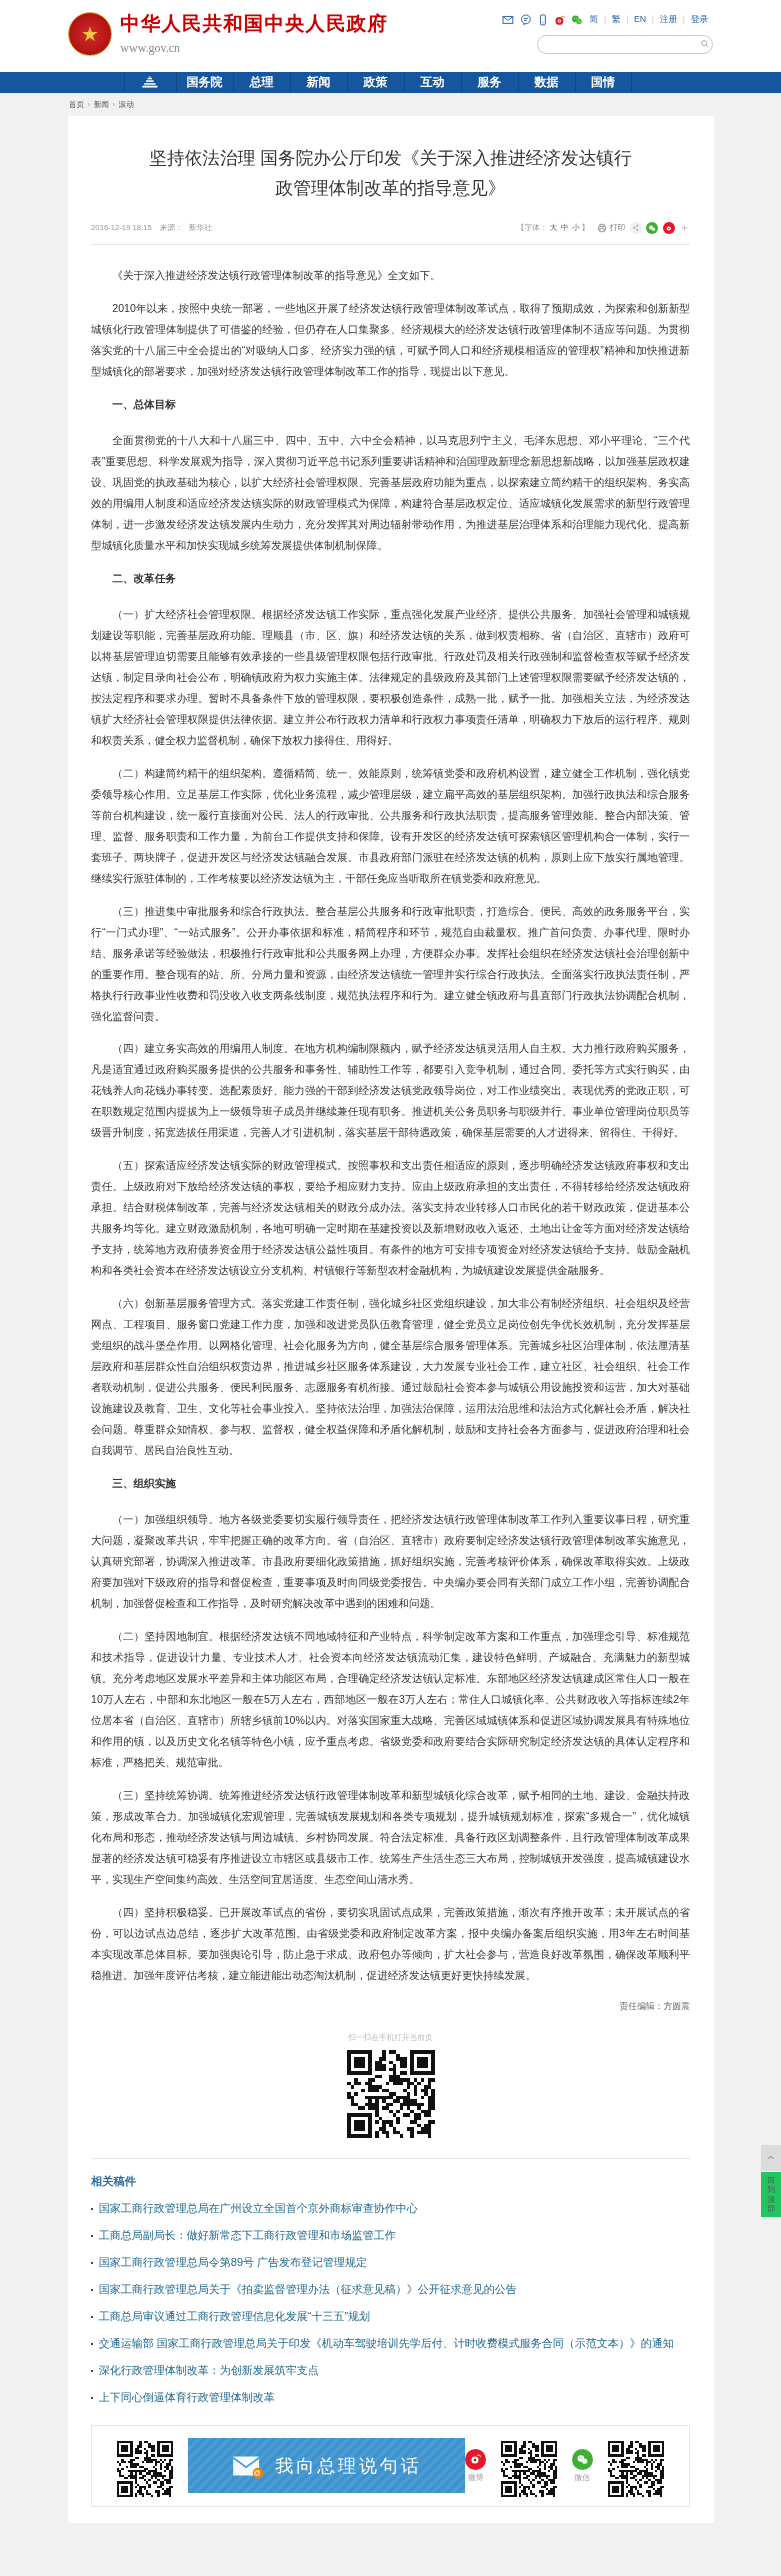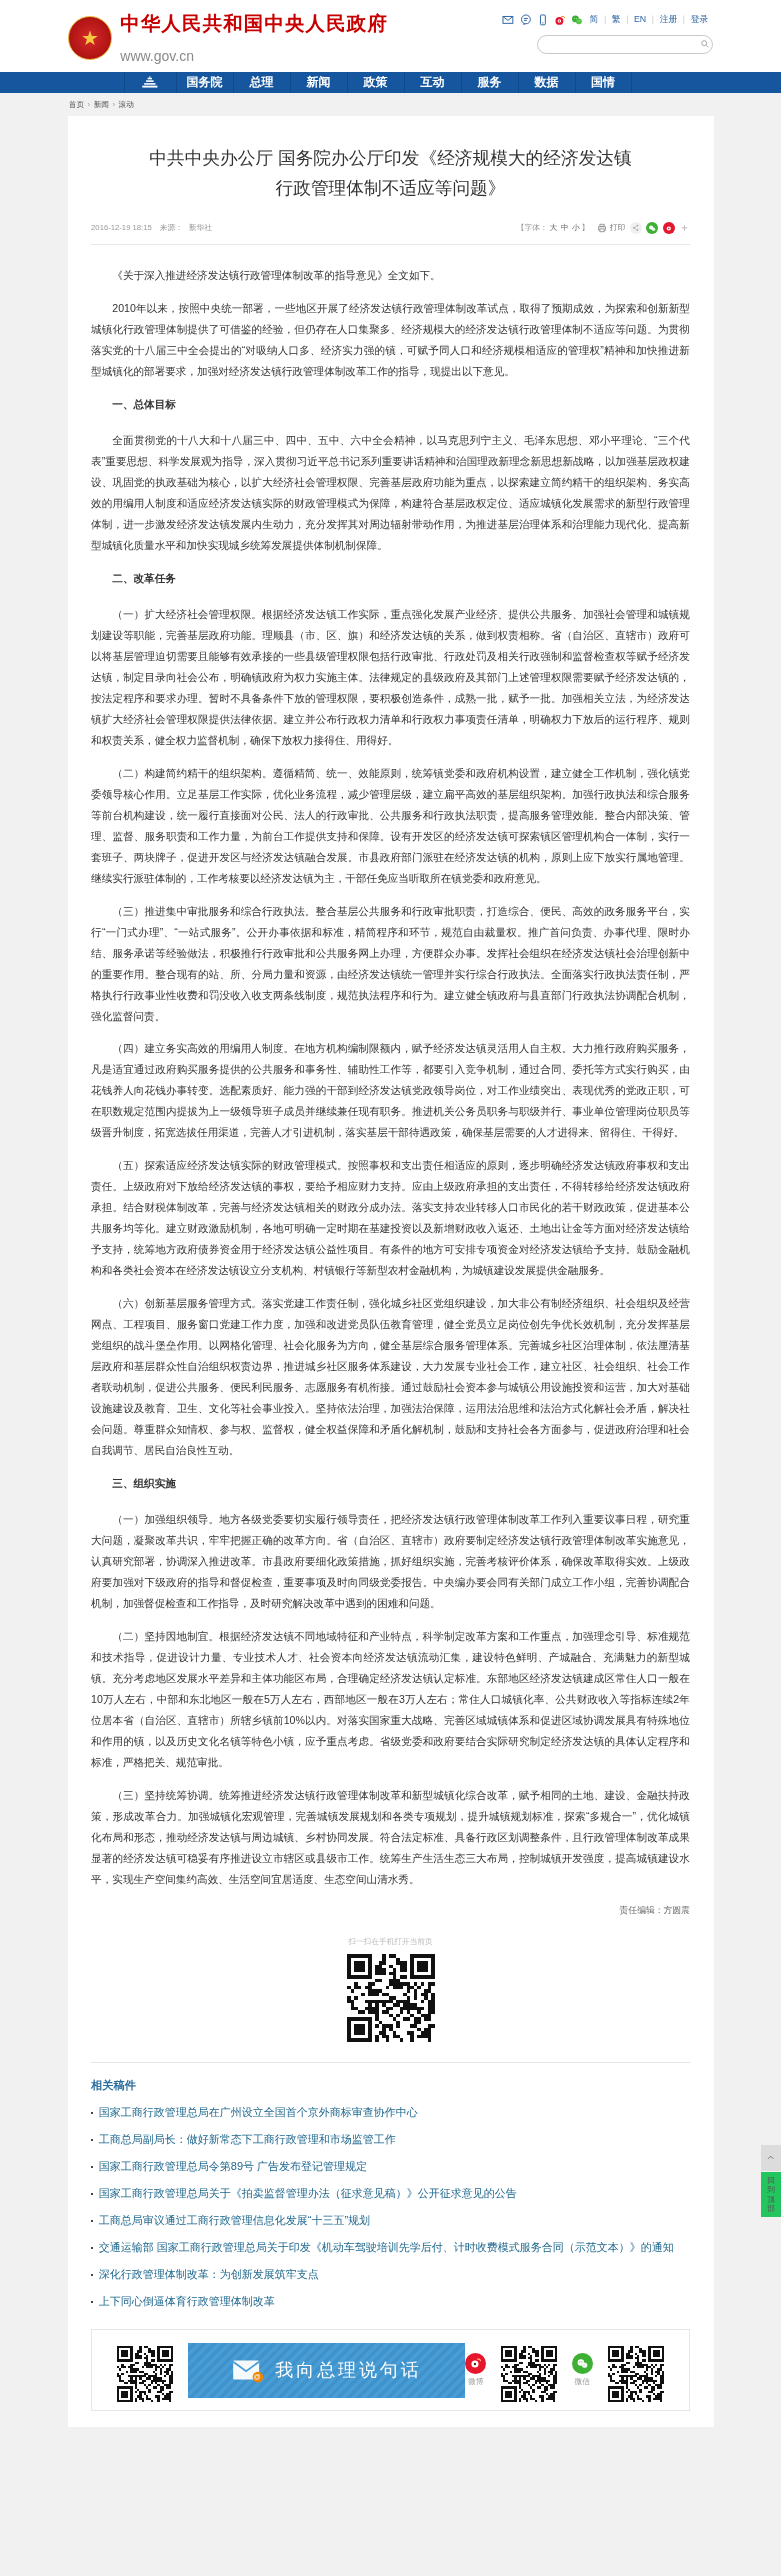--- a/index.html
+++ b/index.html
@@ -12,21 +12,21 @@
   body{width:781px;height:2576px;overflow:hidden;position:relative;
        background:#f1f1f1;font-family:"Liberation Sans","DejaVu Sans",sans-serif;color:#333;}
   
   .header-top{background:#fff;height:72px;position:relative;}
   .logo-wrap{position:absolute;left:68px;top:11.8px;display:flex;align-items:center;}
   .emblem{width:44px;height:44px;border-radius:50%;background:radial-gradient(#d42b2b,#a00808);
           display:flex;align-items:center;justify-content:center;border:1.8px solid #e7b43a;}
   .emblem span{color:#f5c842;font-size:20px;line-height:1;}
   .logo-text{margin-left:8.3px;}
   .site-title{color:var(--title_red);font-size:19.4px;font-weight:bold;letter-spacing:1.2px;line-height:22.4px;}
-  .site-url{color:#8a8a8a;font-size:14px;margin-top:14px;}
+  .site-url{color:#8a8a8a;font-size:12px;margin-top:7px;font-family:Liberation Serif, serif;}
   .utility{position:absolute;right:68px;top:14px;display:flex;align-items:center;font-size:8.8px;}
   .u-icon{width:11.8px;height:11.8px;margin-left:5.3px;display:inline-block;}
   .lang-list{list-style:none;margin:0 0 0 7px;padding:0;display:flex;}
   .lang-list li{color:var(--link_blue);cursor:pointer;}
   .lang-list li::after{content:"｜";color:#bbb;margin:0 2.4px;}
   .lang-list li:last-child::after{content:"";}
   .search-wrap{position:absolute;right:68px;top:35px;width:176px;height:19px;
                border:0.6px solid #c9c9c9;border-radius:10px;background:#fff;display:flex;align-items:center;}
   .search-input{flex:1;border:none;outline:none;background:transparent;padding:0 7px;font-size:8.3px;}
   .search-btn{width:17.7px;height:17.7px;border:none;background:transparent;cursor:pointer;}
@@ -182,21 +182,21 @@
 
 <div class="breadcrumb">
   <ul>
       <li>首页</li>
       <li>新闻</li>
       <li>滚动</li>
     </ul>
 </div>
 
 <div class="card">
-  <h1 class="article-title">中共中央办公厅 国务院办公厅印发《经济规模大的经济发达镇行政管理体制不适应等问题》</h1>
+  <h1 class="article-title">坚持依法治理 国务院办公厅印发《关于深入推进经济发达镇行政管理体制改革的指导意见》</h1>
 
   <div class="meta-row">
     <div class="meta-left">
       <span>2016-12-19 18:15</span>
       <span>来源：</span><span>新华社</span>
     </div>
     <div class="meta-right">
       <span>【字体：</span>
       <span style="display:inline-flex;">
           <span class="font-size-btn">大</span>
@@ -246,20 +246,21 @@
       <div class="t-p">（一）扩大经济社会管理权限。根据经济发达镇工作实际，重点强化发展产业经济、提供公共服务、加强社会管理和城镇规划建设等职能，完善基层政府功能。理顺县（市、区、旗）和经济发达镇的关系，做到权责相称。省（自治区、直辖市）政府可以将基层管理迫切需要且能够有效承接的一些县级管理权限包括行政审批、行政处罚及相关行政强制和监督检查权等赋予经济发达镇，制定目录向社会公布，明确镇政府为权力实施主体。法律规定的县级政府及其部门上述管理权限需要赋予经济发达镇的，按法定程序和要求办理。暂时不具备条件下放的管理权限，要积极创造条件，成熟一批，赋予一批。加强相关立法，为经济发达镇扩大经济社会管理权限提供法律依据。建立并公布行政权力清单和行政权力事项责任清单，明确权力下放后的运行程序、规则和权责关系，健全权力监督机制，确保下放权力接得住、用得好。</div>
       <div class="t-p">（二）构建简约精干的组织架构。遵循精简、统一、效能原则，统筹镇党委和政府机构设置，建立健全工作机制，强化镇党委领导核心作用。立足基层工作实际，优化业务流程，减少管理层级，建立扁平高效的基层组织架构。加强行政执法和综合服务等前台机构建设，统一履行直接面对公民、法人的行政审批、公共服务和行政执法职责，提高服务管理效能。整合内部决策、管理、监督、服务职责和工作力量，为前台工作提供支持和保障。设有开发区的经济发达镇可探索镇区管理机构合一体制，实行一套班子、两块牌子，促进开发区与经济发达镇融合发展。市县政府部门派驻在经济发达镇的机构，原则上应下放实行属地管理。继续实行派驻体制的，工作考核要以经济发达镇为主，干部任免应当听取所在镇党委和政府意见。</div>
       <div class="t-p">（三）推进集中审批服务和综合行政执法。整合基层公共服务和行政审批职责，打造综合、便民、高效的政务服务平台，实行“一门式办理”、“一站式服务”。公开办事依据和标准，精简程序和环节，规范自由裁量权。推广首问负责、办事代理、限时办结、服务承诺等经验做法，积极推行行政审批和公共服务网上办理，方便群众办事。发挥社会组织在经济发达镇社会治理创新中的重要作用。整合现有的站、所、分局力量和资源，由经济发达镇统一管理并实行综合行政执法。全面落实行政执法责任制，严格执行行政事业性收费和罚没收入收支两条线制度，规范执法程序和行为。建立健全镇政府与县直部门行政执法协调配合机制，强化监督问责。</div>
       <div class="t-p">（四）建立务实高效的用编用人制度。在地方机构编制限额内，赋予经济发达镇灵活用人自主权。大力推行政府购买服务，凡是适宜通过政府购买服务提供的公共服务和事务性、辅助性工作等，都要引入竞争机制，通过合同、委托等方式实行购买，由花钱养人向花钱办事转变。选配素质好、能力强的干部到经济发达镇党政领导岗位，对工作业绩突出、表现优秀的党政正职，可在职数规定范围内提拔为上一级领导班子成员并继续兼任现有职务。推进机关公务员职务与职级并行、事业单位管理岗位职员等级晋升制度，拓宽选拔任用渠道，完善人才引进机制，落实基层干部待遇政策，确保基层需要的人才进得来、留得住、干得好。</div>
       <div class="t-p">（五）探索适应经济发达镇实际的财政管理模式。按照事权和支出责任相适应的原则，逐步明确经济发达镇政府事权和支出责任。上级政府对下放给经济发达镇的事权，要给予相应财力支持。应由上级政府承担的支出责任，不得转移给经济发达镇政府承担。结合财税体制改革，完善与经济发达镇相关的财政分成办法。落实支持农业转移人口市民化的若干财政政策，促进基本公共服务均等化。建立财政激励机制，各地可明确一定时期在基建投资以及新增财政收入返还、土地出让金等方面对经济发达镇给予支持，统筹地方政府债券资金用于经济发达镇公益性项目。有条件的地方可安排专项资金对经济发达镇给予支持。鼓励金融机构和各类社会资本在经济发达镇设立分支机构、村镇银行等新型农村金融机构，为城镇建设发展提供金融服务。</div>
       <div class="t-p">（六）创新基层服务管理方式。落实党建工作责任制，强化城乡社区党组织建设，加大非公有制经济组织、社会组织及经营网点、工程项目、服务窗口党建工作力度，加强和改进党员队伍教育管理，健全党员立足岗位创先争优长效机制，充分发挥基层党组织的战斗堡垒作用。以网格化管理、社会化服务为方向，健全基层综合服务管理体系。完善城乡社区治理体制，依法厘清基层政府和基层群众性自治组织权责边界，推进城乡社区服务体系建设，大力发展专业社会工作，建立社区、社会组织、社会工作者联动机制，促进公共服务、便民利民服务、志愿服务有机衔接。通过鼓励社会资本参与城镇公用设施投资和运营，加大对基础设施建设及教育、卫生、文化等社会事业投入。坚持依法治理，加强法治保障，运用法治思维和法治方式化解社会矛盾，解决社会问题。尊重群众知情权、参与权、监督权，健全权益保障和矛盾化解机制，鼓励和支持社会各方面参与，促进政府治理和社会自我调节、居民自治良性互动。</div>
       <div class="t-h">三、组织实施</div>
       <div class="t-p">（一）加强组织领导。地方各级党委要切实履行领导责任，把经济发达镇行政管理体制改革工作列入重要议事日程，研究重大问题，凝聚改革共识，牢牢把握正确的改革方向。省（自治区、直辖市）政府要制定经济发达镇行政管理体制改革实施意见，认真研究部署，协调深入推进改革。市县政府要细化政策措施，抓好组织实施，完善考核评价体系，确保改革取得实效。上级政府要加强对下级政府的指导和督促检查，重要事项及时向同级党委报告。中央编办要会同有关部门成立工作小组，完善协调配合机制，加强督促检查和工作指导，及时研究解决改革中遇到的困难和问题。</div>
       <div class="t-p">（二）坚持因地制宜。根据经济发达镇不同地域特征和产业特点，科学制定改革方案和工作重点，加强理念引导、标准规范和技术指导，促进设计力量、专业技术人才、社会资本向经济发达镇流动汇集，建设特色鲜明、产城融合、充满魅力的新型城镇。充分考虑地区发展水平差异和主体功能区布局，合理确定经济发达镇认定标准。东部地区经济发达镇建成区常住人口一般在10万人左右，中部和东北地区一般在5万人左右，西部地区一般在3万人左右；常住人口城镇化率、公共财政收入等指标连续2年位居本省（自治区、直辖市）所辖乡镇前10%以内。对落实国家重大战略、完善区域城镇体系和促进区域协调发展具有特殊地位和作用的镇，以及历史文化名镇等特色小镇，应予重点考虑。省级党委和政府要结合实际研究制定经济发达镇的具体认定程序和标准，严格把关、规范审批。</div>
       <div class="t-p">（三）坚持统筹协调。统筹推进经济发达镇行政管理体制改革和新型城镇化综合改革，赋予相同的土地、建设、金融扶持政策，形成改革合力。加强城镇化宏观管理，完善城镇发展规划和各类专项规划，提升城镇规划标准，探索“多规合一”，优化城镇化布局和形态，推动经济发达镇与周边城镇、乡村协同发展。符合法定标准、具备行政区划调整条件，且行政管理体制改革成果显著的经济发达镇可稳妥有序推进设立市辖区或县级市工作。统筹生产生活生态三大布局，控制城镇开发强度，提高城镇建设水平，实现生产空间集约高效、生活空间宜居适度、生态空间山清水秀。</div>
+      <div class="t-p">（四）坚持积极稳妥。已开展改革试点的省份，要切实巩固试点成果，完善政策措施，渐次有序推开改革；未开展试点的省份，可以边试点边总结，逐步扩大改革范围。由省级党委和政府制定改革方案，报中央编办备案后组织实施，用3年左右时间基本实现改革总体目标。要加强舆论引导，防止急于求成、政府包办等倾向，扩大社会参与，营造良好改革氛围，确保改革顺利平稳推进。加强年度评估考核，建立能进能出动态淘汰机制，促进经济发达镇更好更快持续发展。</div>
     </div>
 
   <div class="editor">责任编辑：方圆震</div>
 
   <div class="qr-block">
     <div class="qr-caption">扫一扫在手机打开当前页</div>
     <div class="qr"><svg viewBox="0 0 25 25" xmlns="http://www.w3.org/2000/svg" shape-rendering="crispEdges">
           <rect width="25" height="25" fill="#fff"></rect>
           <g fill="#111">
             <rect x="10" y="0" width="1" height="1"></rect>

